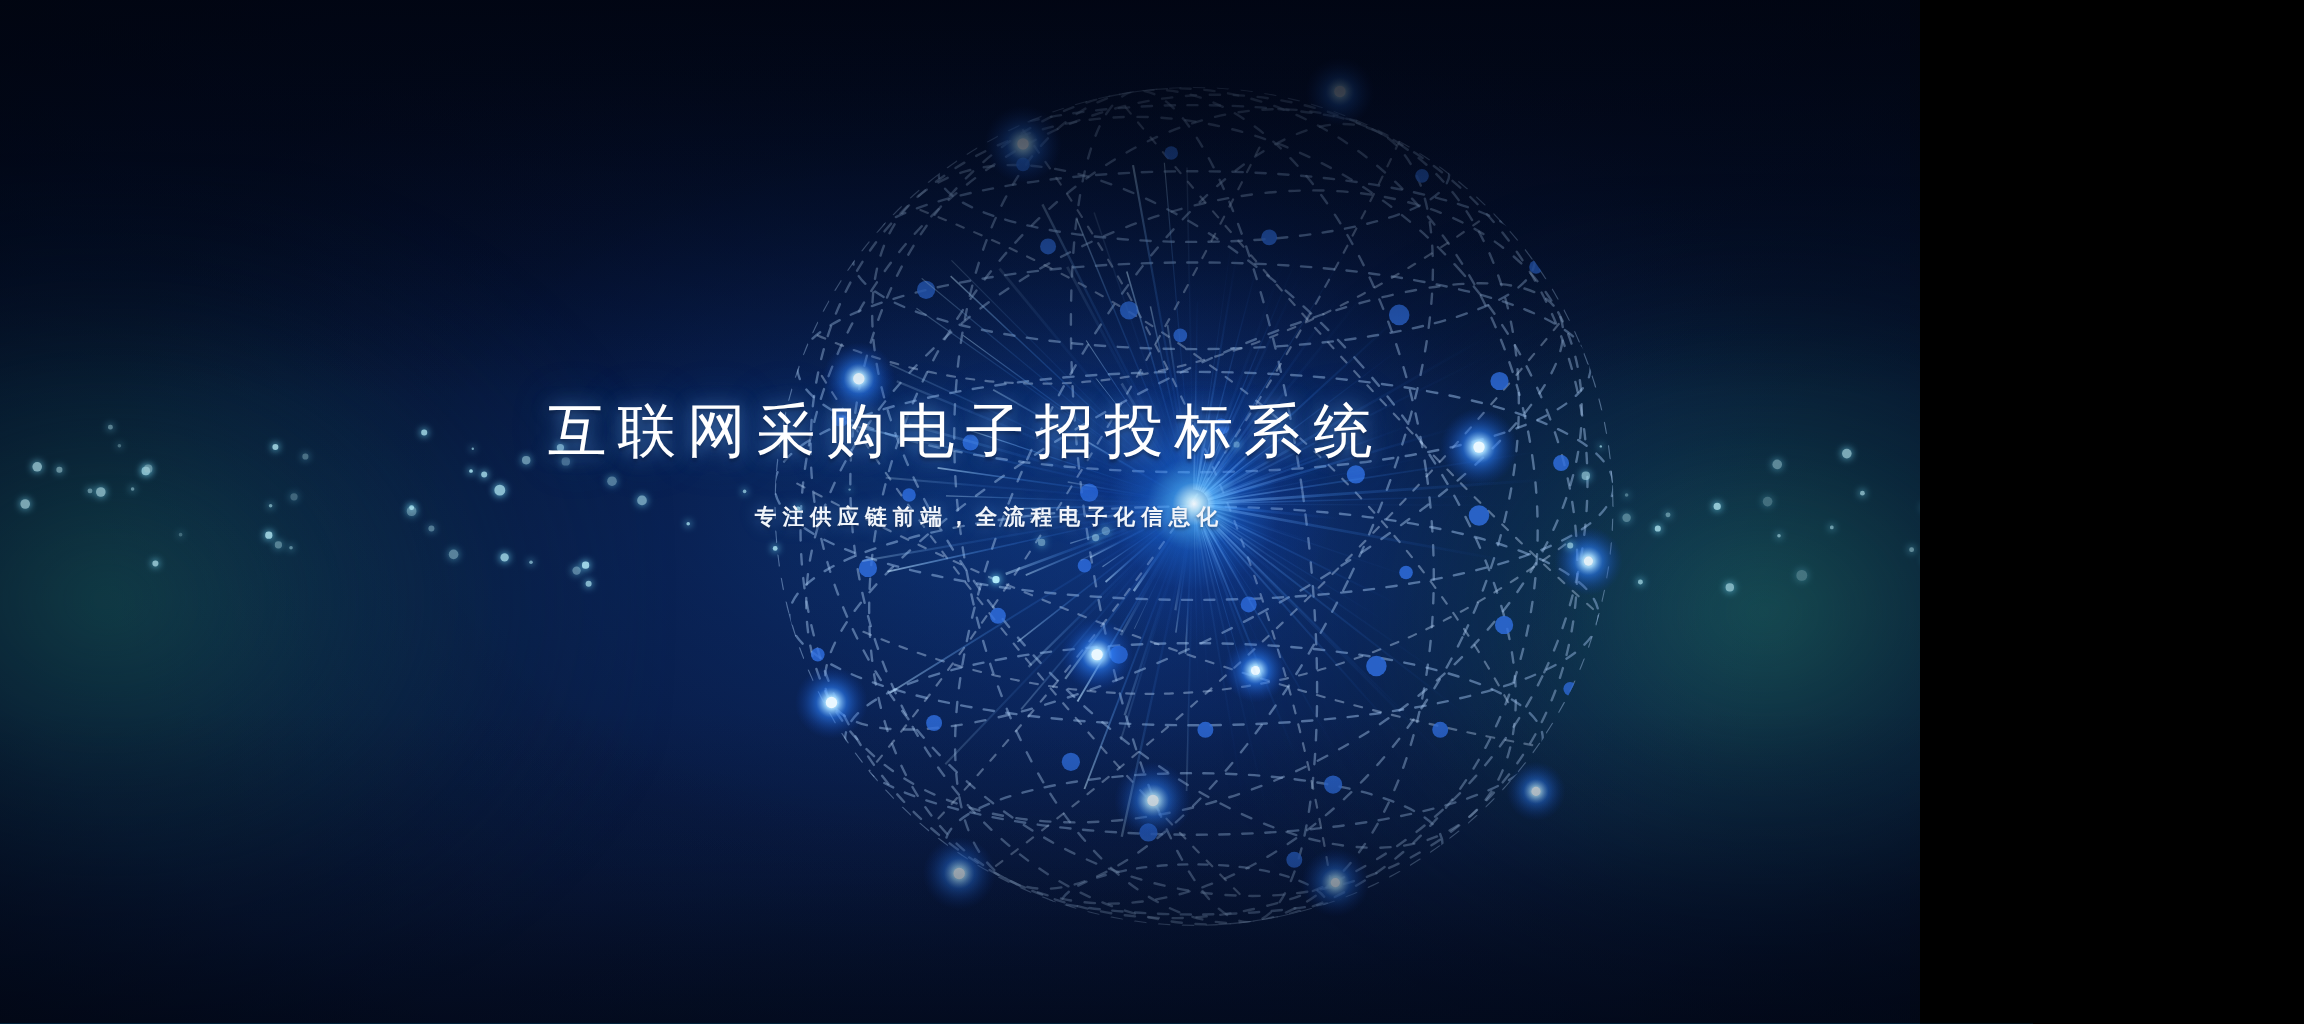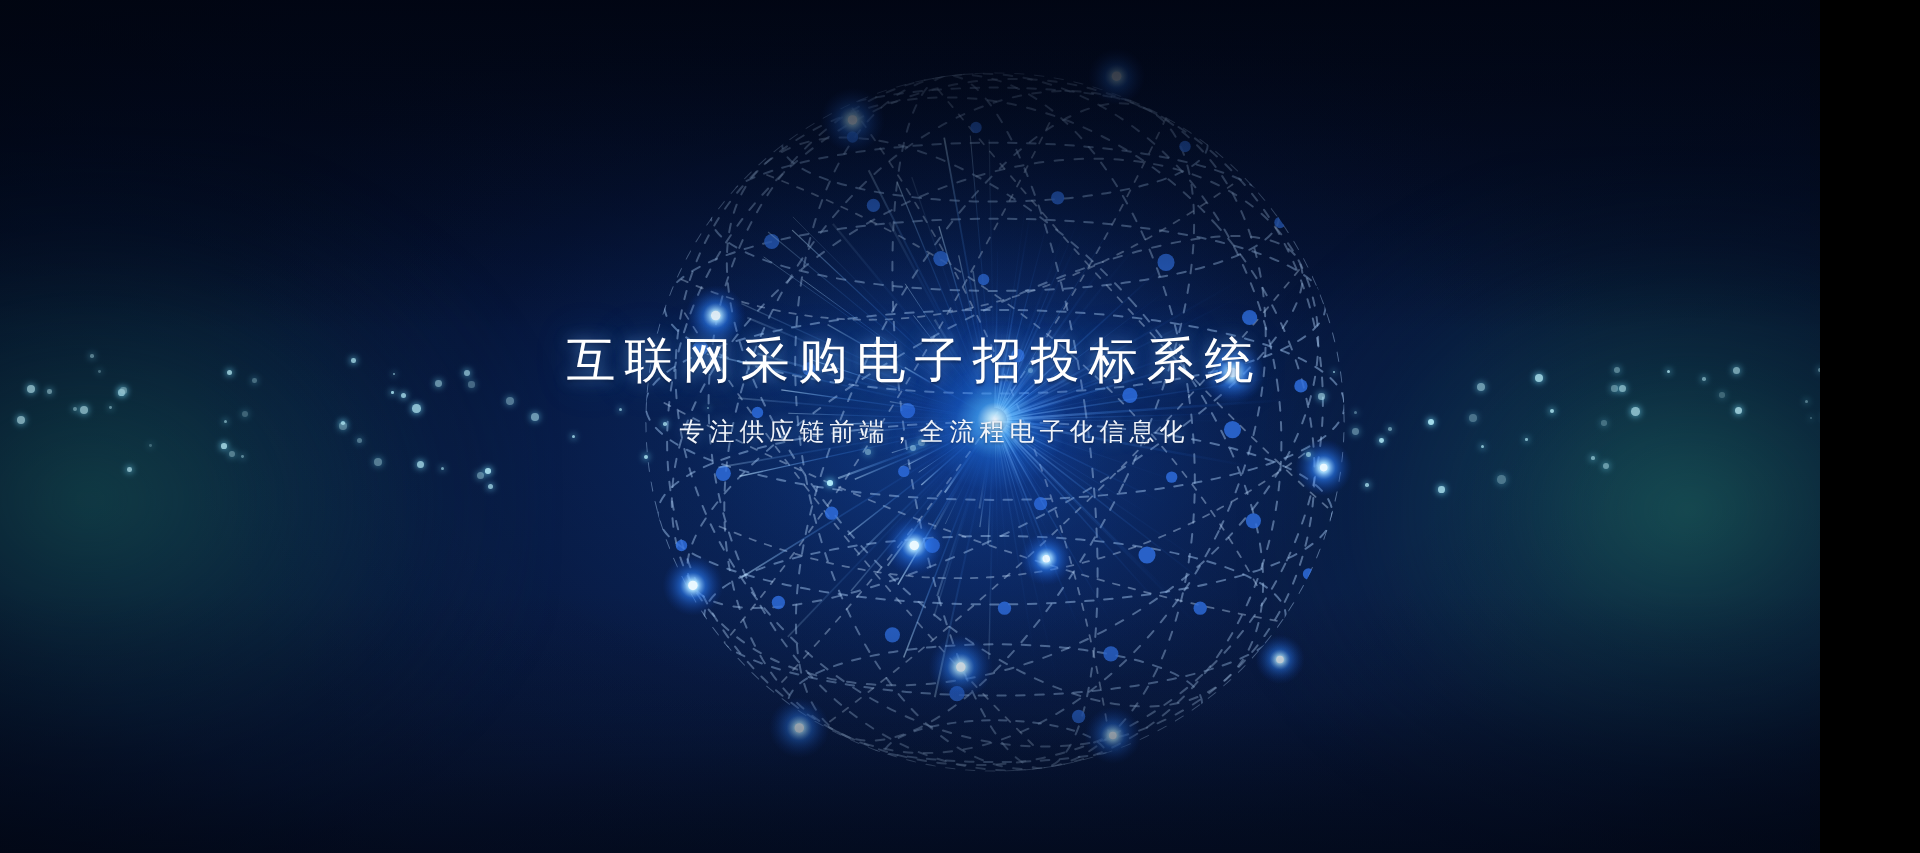--- a/index.html
+++ b/index.html
@@ -2,21 +2,21 @@
 <html><head>
 <meta charset="utf-8">
 <style>
   html, body {
     margin: 0;
     padding: 0;
     background: #000;
   }
   #stage {
     position: relative;
-    width: 1820px;
+    width: 1600px;
     height: 853px;
     overflow: hidden;
     font-family: "Liberation Sans", "DejaVu Sans", sans-serif;
     background: #0369a1;
   }
 
   
   .bg-base {
     position: absolute;
     inset: 0;
@@ -154,26 +154,26 @@
     margin-top: 26px;
     font-size: 21px;
     line-height: 28px;
     letter-spacing: 1.1px;
     color: #c9d2de;
     font-weight: 400;
     text-shadow: 0 0 10px rgba(60,120,200,0.5), 0 1px 2px rgba(0,8,30,0.6);
   }
   .hero-sub-cn {
     margin-top: 24px;
-    font-size: 25px;
+    font-size: 18px;
     line-height: 34px;
     letter-spacing: 5px;
     text-indent: 5px;
     color: #f0f4fa;
-    font-weight: 400;
+    font-weight: 700;
     text-shadow: 0 0 12px rgba(90,160,240,0.55), 0 1px 3px rgba(0,8,30,0.6);
     padding-left: 44px;
   }
 </style>
 </head>
 <body>
 
 <div id="stage">
 
   <div class="bg-base"></div>

